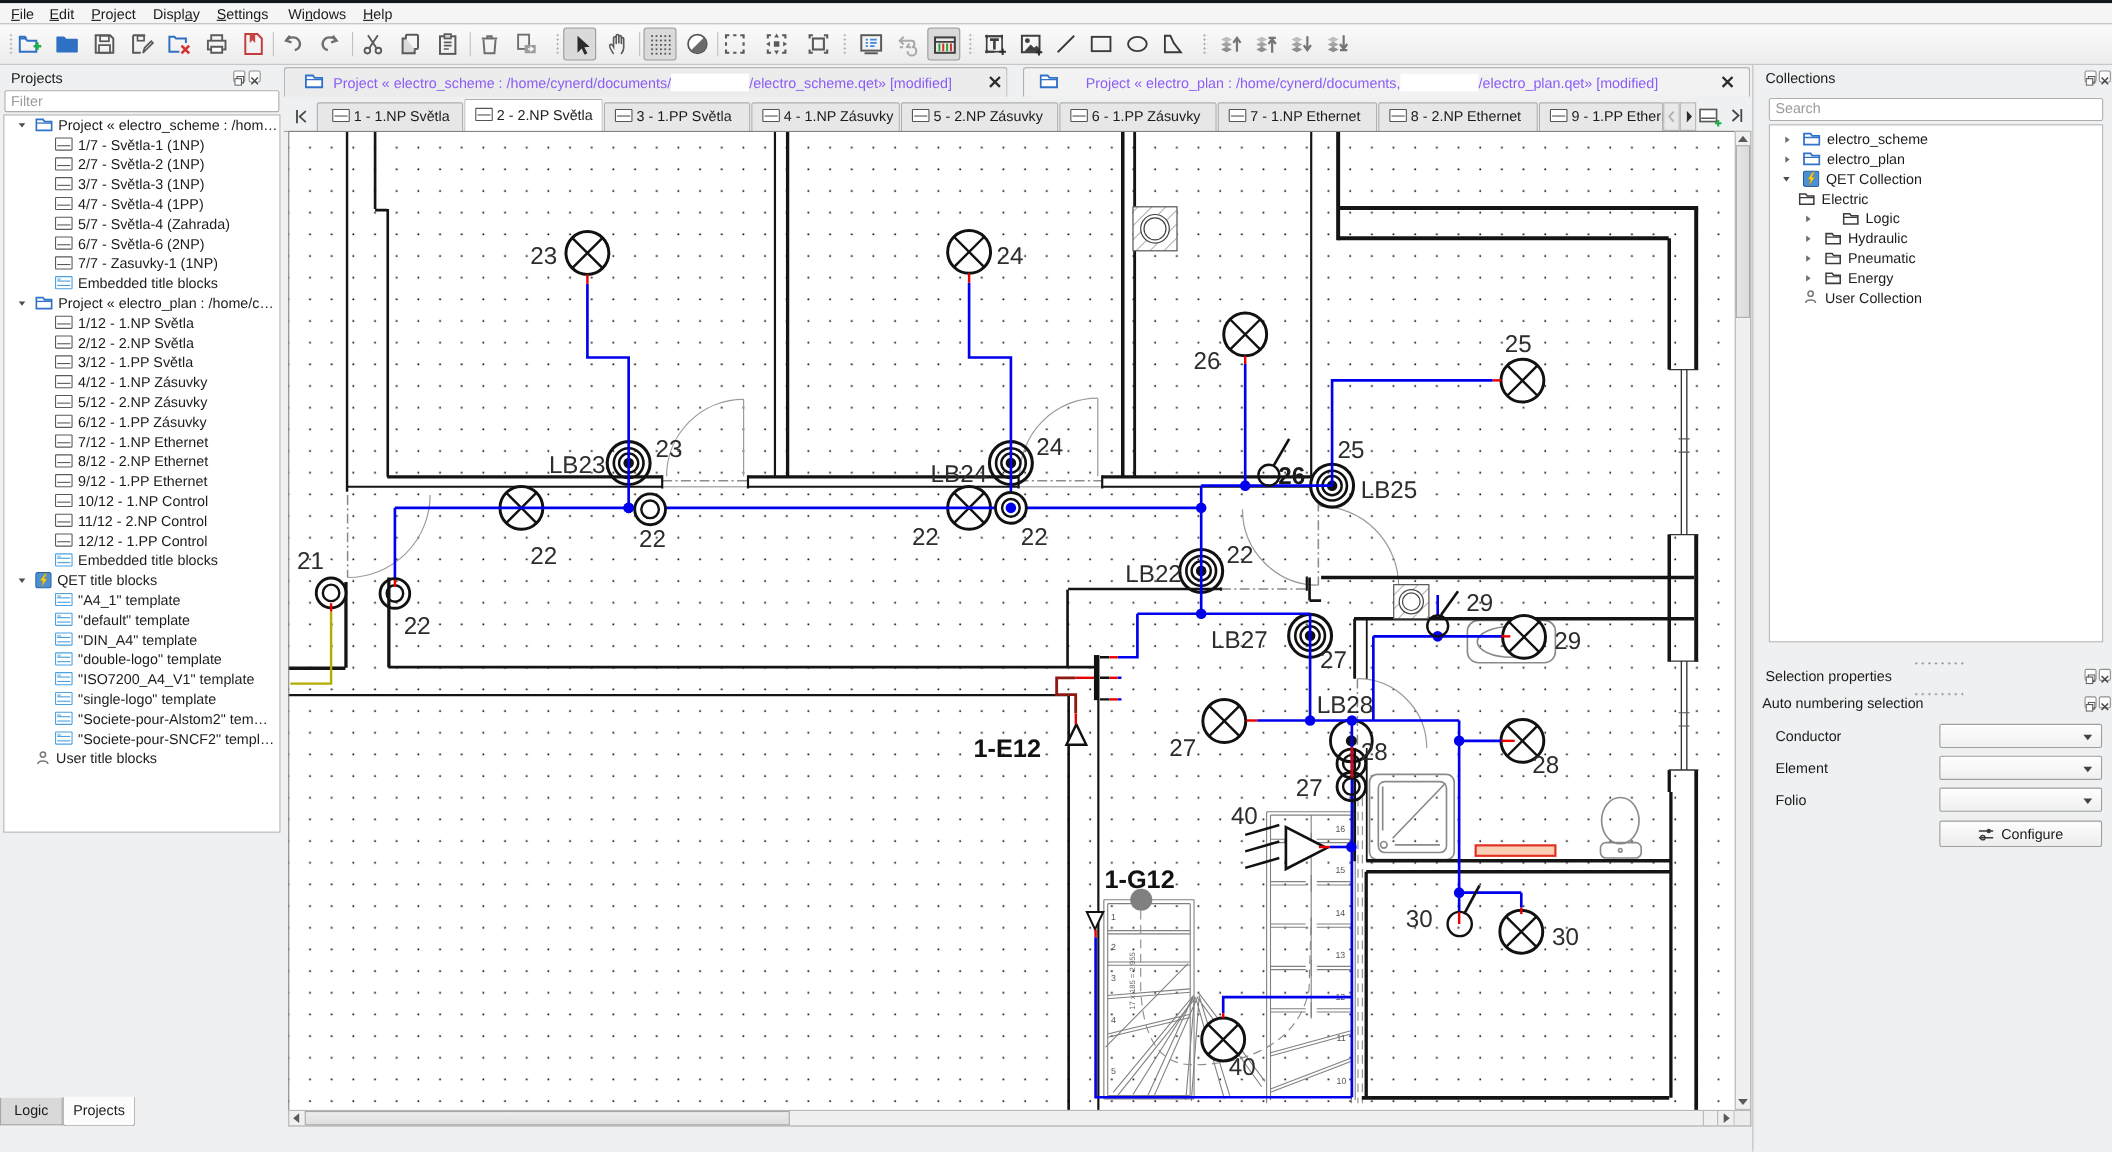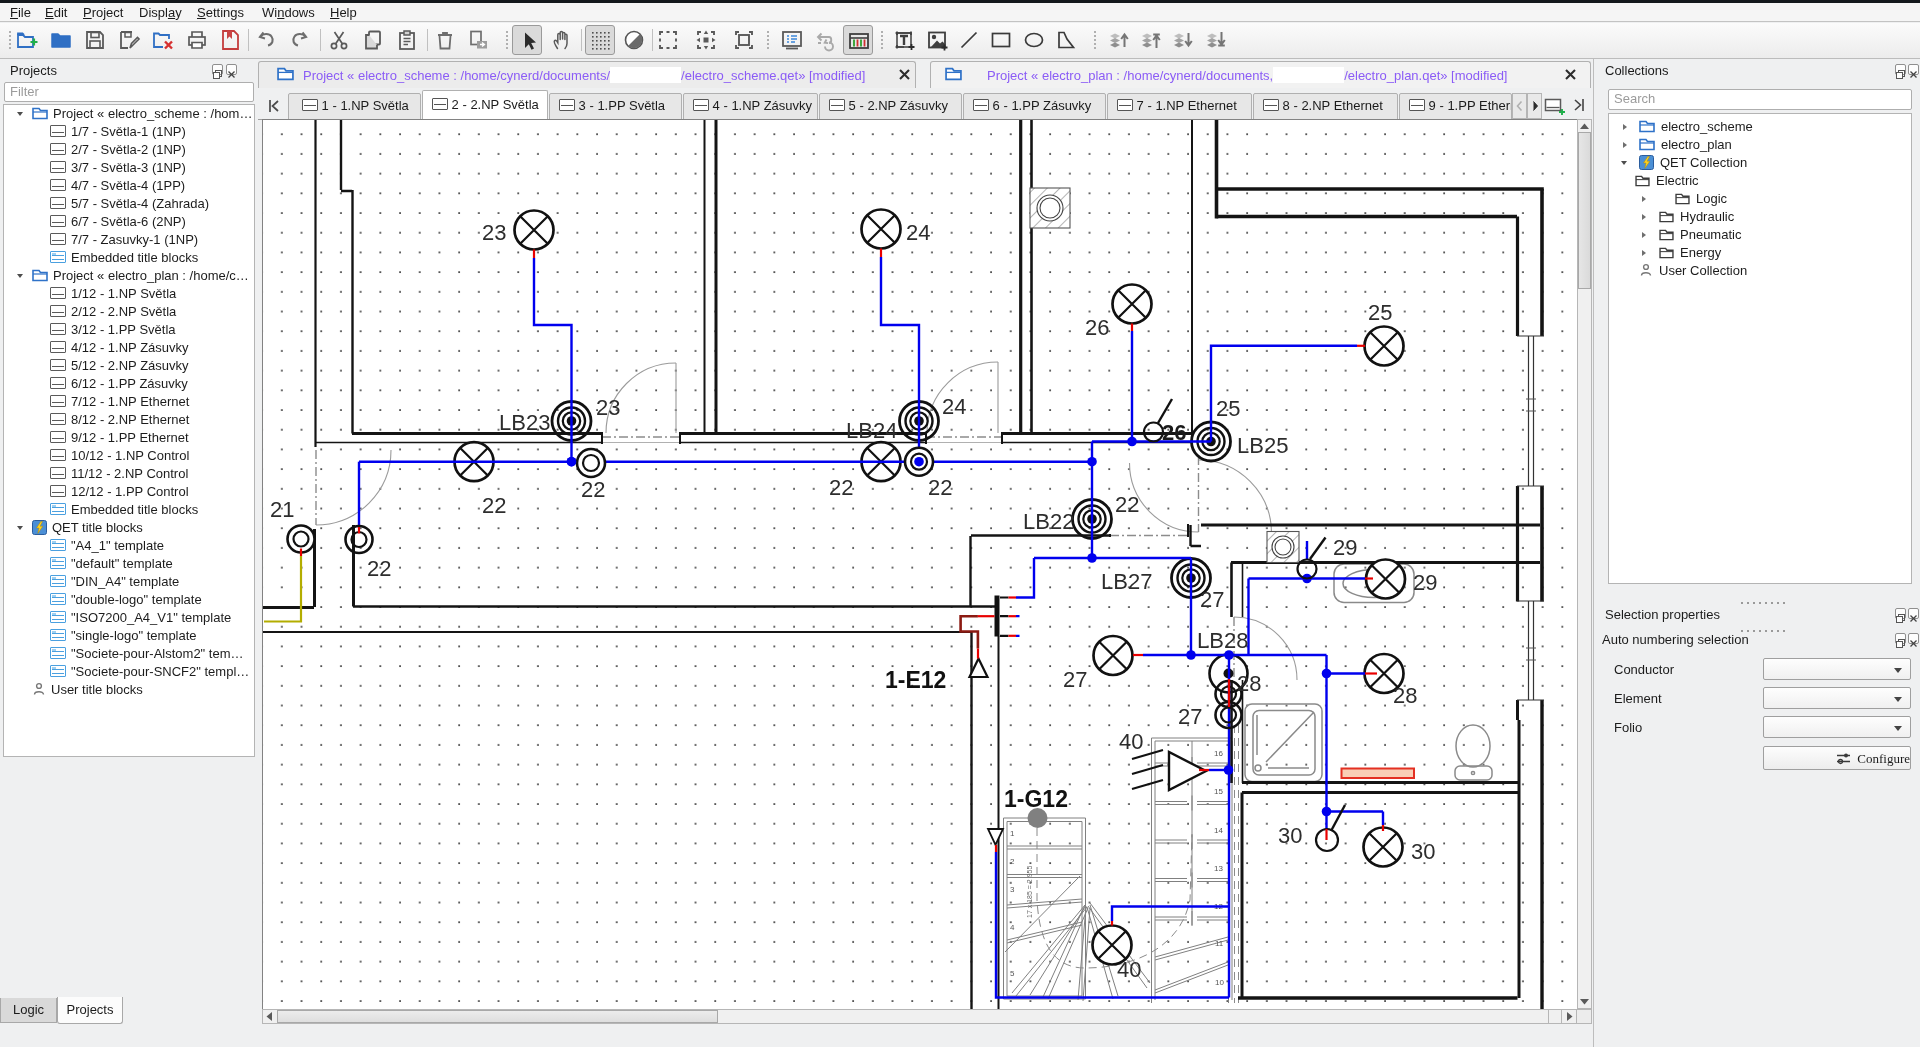--- a/index.html
+++ b/index.html
@@ -30,21 +30,21 @@
 .tarrow.open { border-top:4px solid #4d4d4d; border-left:3.5px solid transparent; border-right:3.5px solid transparent; }
 
 .wtab { position:absolute; top:61px; height:27px; background:#ededed; border:1px solid #b1b1b1; border-bottom:none; font-size:13px; color:#8b5cf6; }
 .ftab { position:absolute; background:#e7e7e7; border:1px solid #b0b0b0; font-size:13px; color:#1b1b1b; overflow:hidden; white-space:nowrap; }
 .ftab.active { background:#ffffff; }
 .ficon { display:inline-block; width:16px; height:12px; border:1px solid #555; border-radius:1px; position:relative; vertical-align:-1px; background:#fff; }
 .ficon:before { content:""; position:absolute; left:1px; right:1px; bottom:1px; height:3px; border-top:1px solid #555; }
 
 .combo { position:absolute; background:linear-gradient(#fefefe,#f0f0f0); border:1px solid #9f9f9f; border-radius:2px; }
 .combo:after { content:""; position:absolute; right:8px; top:9px; border-left:4.5px solid transparent; border-right:4.5px solid transparent; border-top:5px solid #444; }
-.pbtn { position:absolute; background:linear-gradient(#fdfdfd,#ededed); border:1px solid #9f9f9f; border-radius:2px; font-size:13px; color:#1b1b1b; text-align:right;font-family:Liberation Serif, serif; }
+.pbtn { position:absolute; background:linear-gradient(#fdfdfd,#ededed); border:1px solid #9f9f9f; border-radius:2px; font-size:13px; color:#1b1b1b; text-align:center; }
 </style>
 </head>
 <body>
 <div id="app">
   <div id="topstrip" class="abs"></div>
   <div id="menubar" class="abs">
     <span class="mi" style="left:10px"><u>F</u>ile</span>
     <span class="mi" style="left:45px"><u>E</u>dit</span>
     <span class="mi" style="left:83px"><u>P</u>roject</span>
     <span class="mi" style="left:139px">Displ<u>a</u>y</span>

